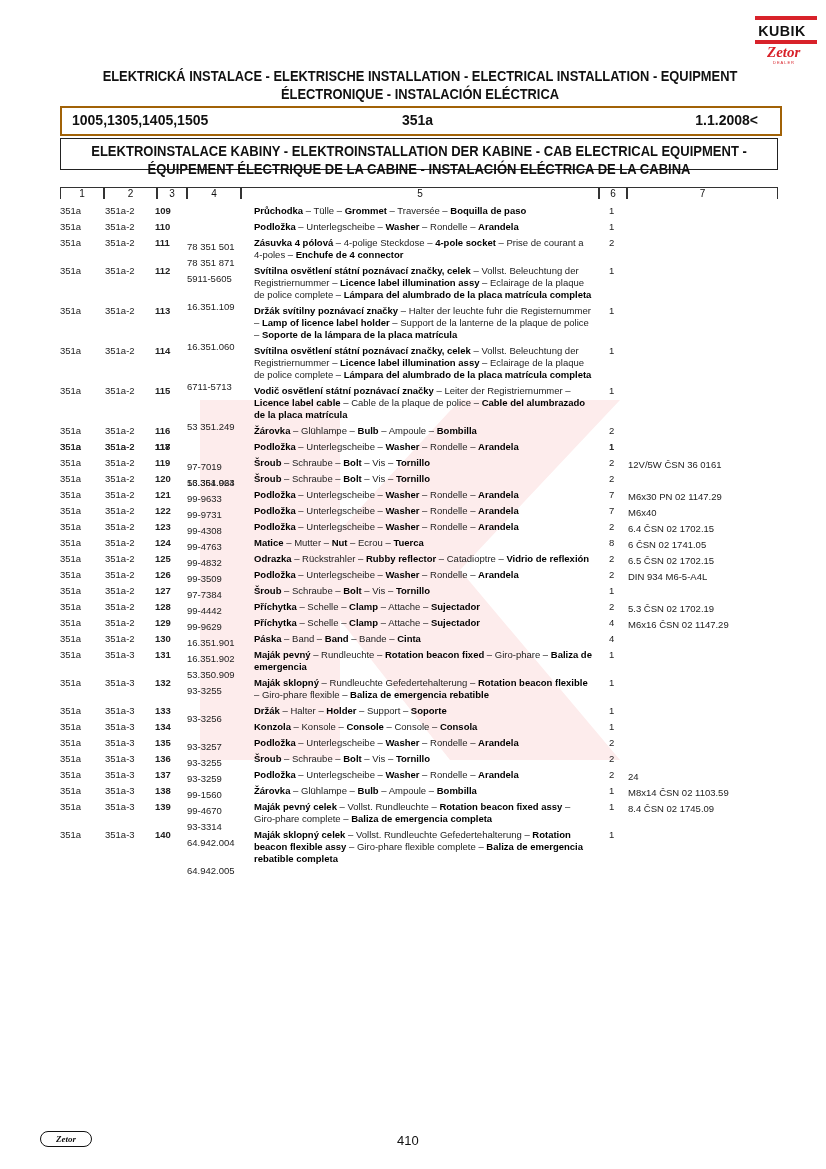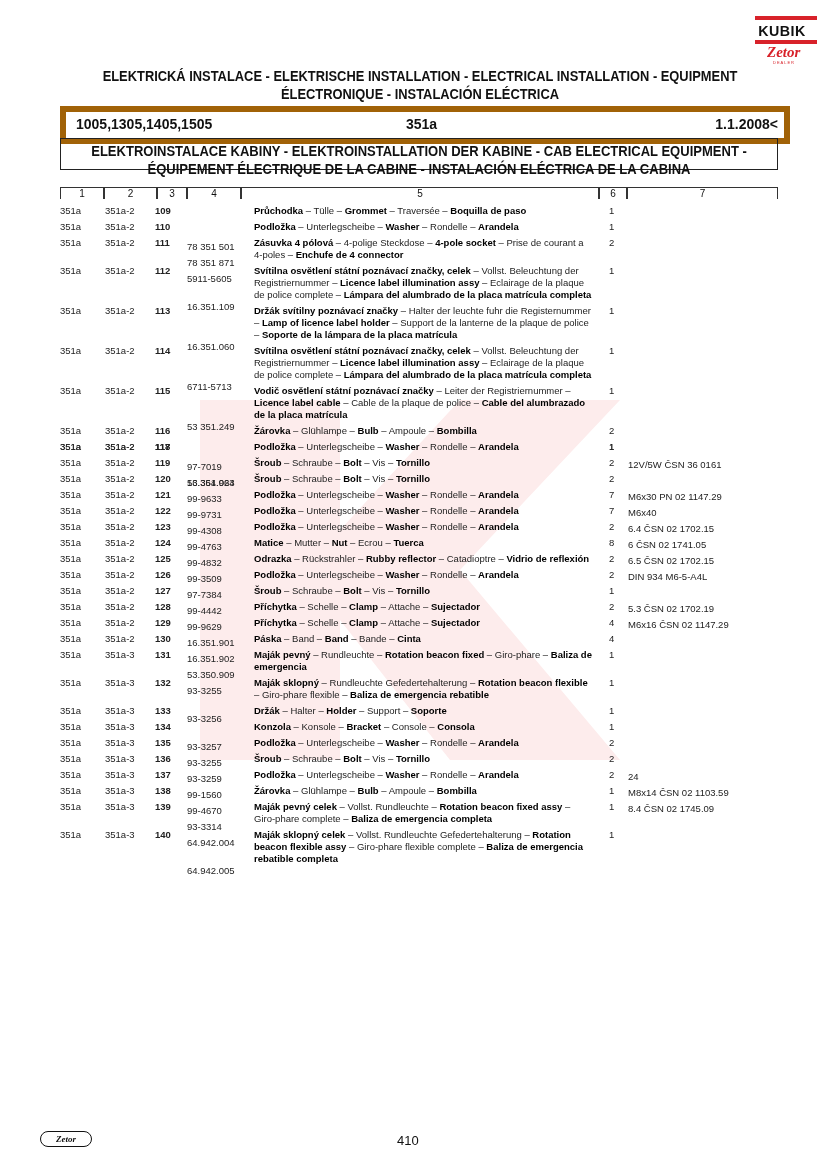--- a/index.html
+++ b/index.html
@@ -8,21 +8,21 @@
   .watermark { position: absolute; left: 200px; top: 400px; width: 420px; height: 360px; pointer-events: none; }
   .logo { position: absolute; left: 755px; top: 14px; width: 64px; height: 50px; }
   .logo .bar { position: absolute; left: 0; height: 4px; background: #d8222a; width: 62px; }
   .logo .kubik { position: absolute; left: 2px; top: 8px; font-weight: bold; font-size: 15px; letter-spacing: 0.5px; color: #111;
                  font-family: "Liberation Sans", sans-serif; transform: scaleX(0.95); }
   .logo .zetor { position: absolute; left: 12px; top: 30px; font-weight: bold; font-style: italic; font-size: 15px; color: #d8222a;
                  font-family: "Liberation Serif", serif; }
   .logo .dealer { position: absolute; left: 18px; top: 46px; font-size: 4px; color: #d8222a; letter-spacing: 1px; }
   .main-title { position: absolute; left: 40px; width: 760px; top: 67px; text-align: center; font-weight: bold;
                 font-size: 14px; line-height: 18px; transform: scaleX(0.92); transform-origin: center; }
-  .info-box { position: absolute; left: 60px; top: 106px; width: 718px; height: 26px; border: 6px solid #a16207;
+  .info-box { position: absolute; left: 60px; top: 106px; width: 718px; height: 26px; border: 2px solid #a16207;
               font-weight: bold; font-size: 14px; text-align: right; }
   .info-box span { position: absolute; top: 4px; }
   .sect-box { position: absolute; left: 60px; top: 138px; width: 718px; height: 32px; border: 1px solid #222;
               text-align: center; font-weight: bold; font-size: 14px; line-height: 18px; padding-top: 3px; box-sizing: border-box; }
   .sect-box div { transform: scaleX(0.93); }
   .colhead { position: absolute; top: 187px; left: 60px; width: 718px; height: 12px; font-size: 10px; }
   .colhead .c { position: absolute; top: 0; height: 12px; border: 1px solid #333; border-bottom: none; text-align: center; line-height: 12px; box-sizing: border-box; }
   .rows { position: absolute; left: 0; top: 205px; width: 826px; }
   .row { position: relative; font-size: 9.5px; line-height: 12px; margin-bottom: 4px; color: #222; }
   .row .cell { position: absolute; top: 0; }
@@ -50,21 +50,21 @@
 </div>
 
 <div class="main-title">
   <div>ELEKTRICKÁ INSTALACE - ELEKTRISCHE INSTALLATION - ELECTRICAL INSTALLATION - EQUIPMENT</div>
   <div>ÉLECTRONIQUE - INSTALACIÓN ELÉCTRICA</div>
 </div>
 
 <div class="info-box">
   <span style="left:10px">1005,1305,1405,1505</span>
   <span style="left:340px">351a</span>
-  <span style="right:6px">1.1.2008&lt;</span>
+  <span style="right:22px">1.1.2008&lt;</span>
 </div>
 
 <div class="sect-box">
   <div>ELEKTROINSTALACE KABINY - ELEKTROINSTALLATION DER KABINE - CAB ELECTRICAL EQUIPMENT -</div>
   <div>ÉQUIPEMENT ÉLECTRIQUE DE LA CABINE - INSTALACIÓN ELÉCTRICA DE LA CABINA</div>
 </div>
 
 <div class="colhead">
   <div class="c" style="left:0;width:44px">1</div>
   <div class="c" style="left:44px;width:53px">2</div>
@@ -300,21 +300,21 @@
       <span class="cell c7"></span>
       <div class="desc"><b>Držák</b><span> – Halter – </span><b>Holder</b><span> – Support – </span><b>Soporte</b></div>
     </div>
     <div class="row">
       <span class="cell c1">351a</span>
       <span class="cell c2">351a-3</span>
       <span class="cell c3">134</span>
       <span class="cell c4">93-3255</span>
       <span class="cell c6">1</span>
       <span class="cell c7"></span>
-      <div class="desc"><b>Konzola</b><span> – Konsole – </span><b>Bracket</b><span> – Console – </span><b>Consola</b></div>
+      <div class="desc"><b>Konzola</b><span> – Konsole – </span><b>Console</b><span> – Console – </span><b>Consola</b></div>
     </div>
     <div class="row">
       <span class="cell c1">351a</span>
       <span class="cell c2">351a-3</span>
       <span class="cell c3">135</span>
       <span class="cell c4">93-3259</span>
       <span class="cell c6">2</span>
       <span class="cell c7">24</span>
       <div class="desc"><b>Podložka</b><span> – Unterlegscheibe – </span><b>Washer</b><span> – Rondelle – </span><b>Arandela</b></div>
     </div>

